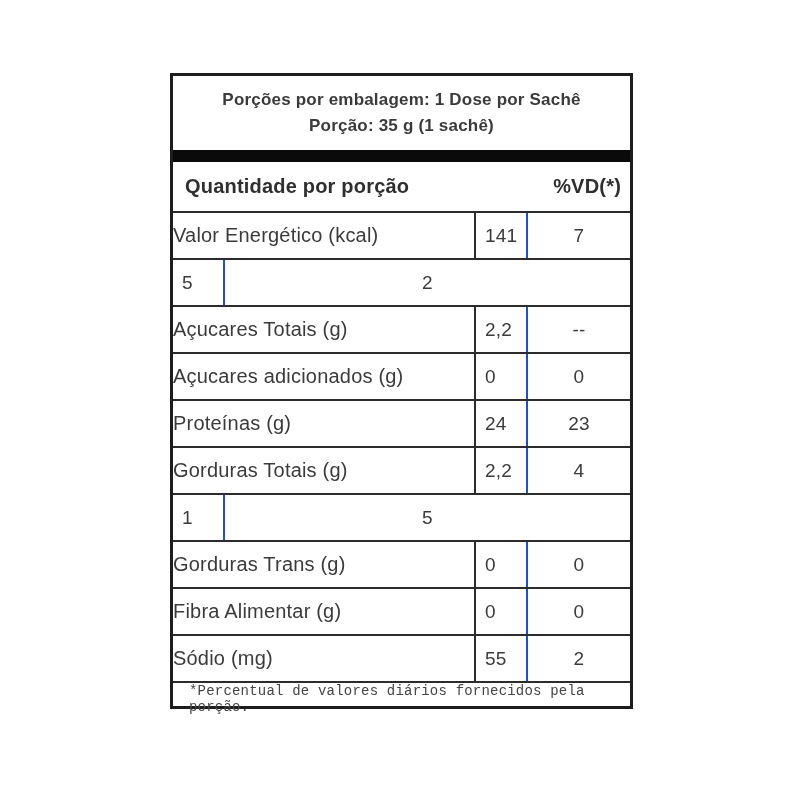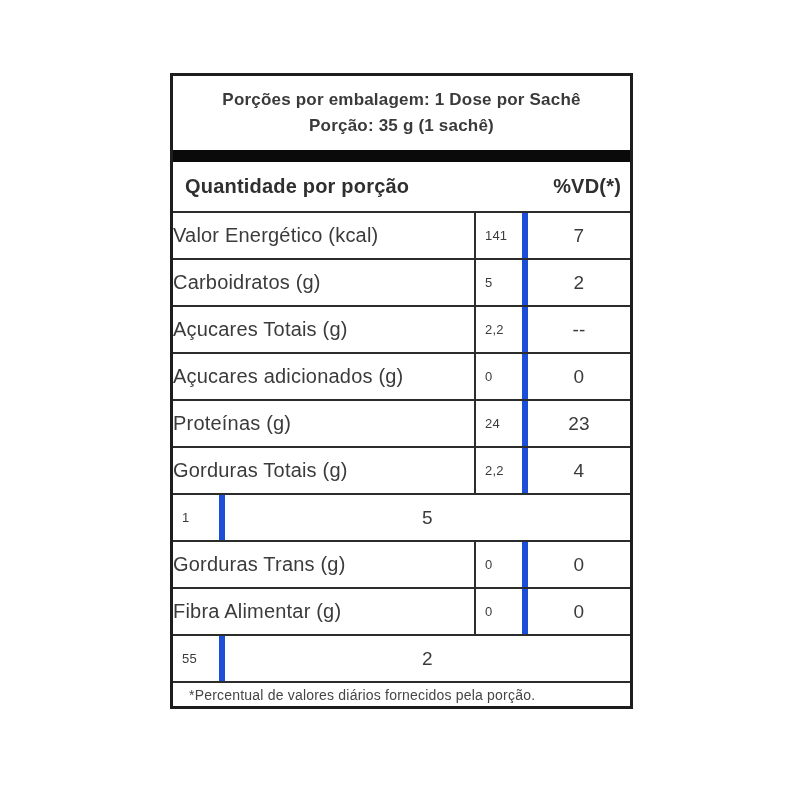--- a/index.html
+++ b/index.html
@@ -76,36 +76,37 @@
   .cell.label {
     flex: 0 0 303px;
     width: 303px;
     padding-left: 0;
     border-right: 2px solid #2c2c2c;
   }
   .cell.qty {
     flex: 0 0 52px;
     width: 52px;
     padding-left: 9px;
-    border-right: 6px solid #1d4ed8;
-    font-size: 13px;
+    border-right: 2px solid #1d4ed8;
+    font-size: 19px;
   }
   .cell.vd {
     flex: 1;
     justify-content: center;
     font-size: 19px;
   }
   .footnote {
     flex: 1;
     display: flex;
     align-items: center;
     padding-left: 16px;
     font-size: 14px;
     letter-spacing: 0.2px;
     color: #454545;
+    font-family: Liberation Mono, monospace;
   }
 </style>
 </head>
 <body>
 
 <div class="nutrition-table">
 
   <div class="servings-info">
     <div>Porções por embalagem: 1 Dose por Sachê</div>
     <div>Porção: 35 g (1 sachê)</div>
@@ -118,21 +119,20 @@
     <span>%VD(*)</span>
   </div>
 
   <div class="row">
     <div class="cell label">Valor Energético (kcal)</div>
     <div class="cell qty">141</div>
     <div class="cell vd">7</div>
   </div>
 
   <div class="row">
-    <div class="cell label">Carboidratos (g)</div>
     <div class="cell qty">5</div>
     <div class="cell vd">2</div>
   </div>
 
   <div class="row">
     <div class="cell label">Açucares Totais (g)</div>
     <div class="cell qty">2,2</div>
     <div class="cell vd">--</div>
   </div>
 
@@ -165,19 +165,20 @@
     <div class="cell vd">0</div>
   </div>
 
   <div class="row">
     <div class="cell label">Fibra Alimentar (g)</div>
     <div class="cell qty">0</div>
     <div class="cell vd">0</div>
   </div>
 
   <div class="row">
+    <div class="cell label">Sódio (mg)</div>
     <div class="cell qty">55</div>
     <div class="cell vd">2</div>
   </div>
 
   <div class="footnote">*Percentual de valores diários fornecidos pela porção.</div>
 
 </div>
 
 </body></html>

